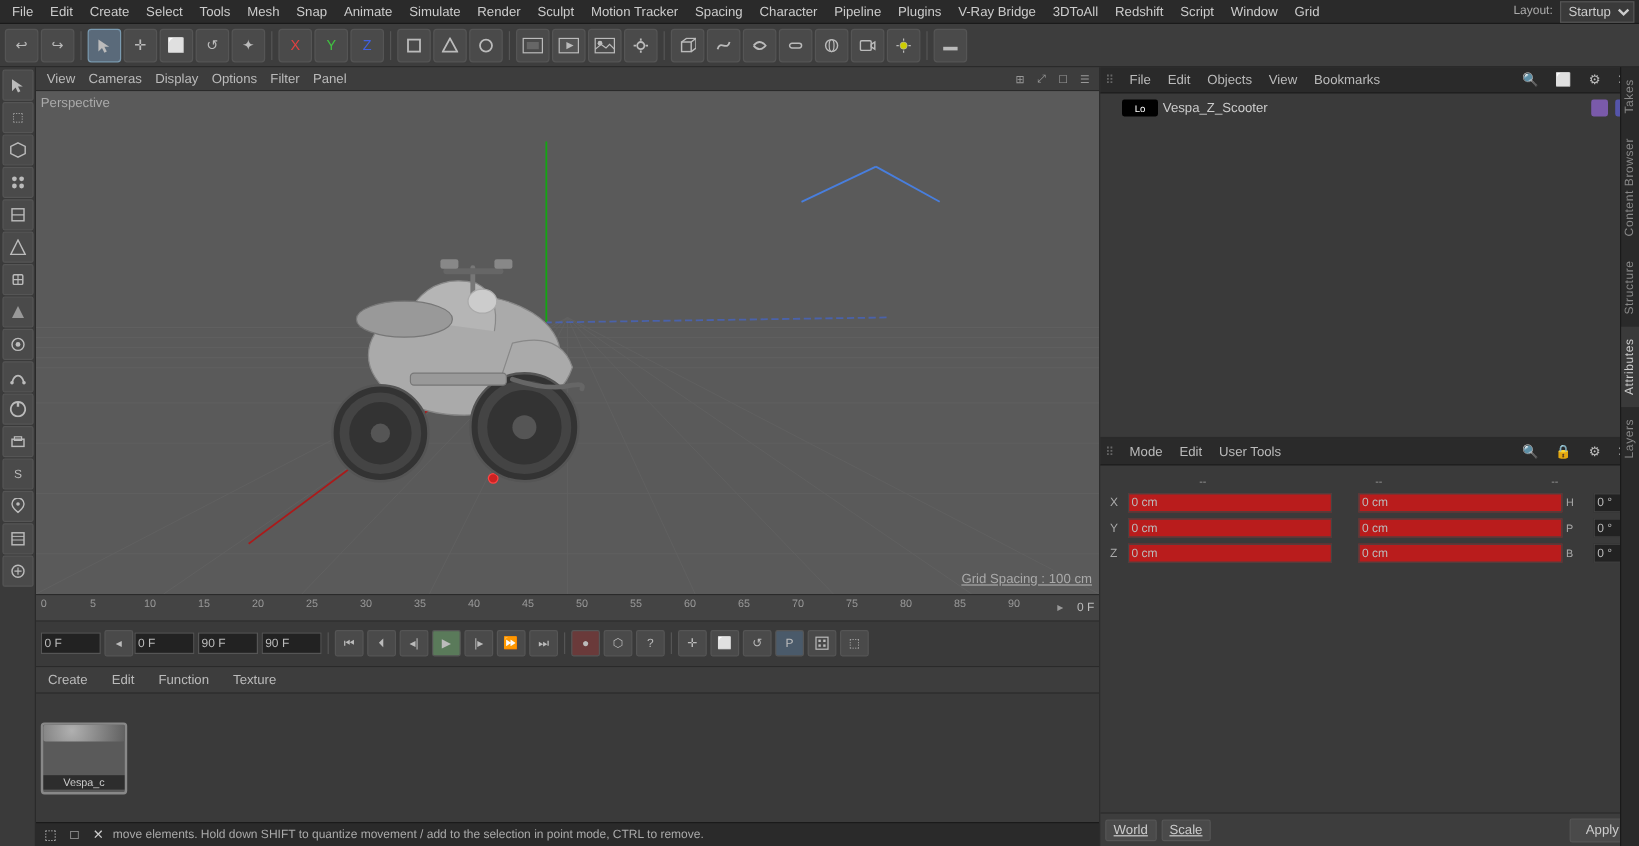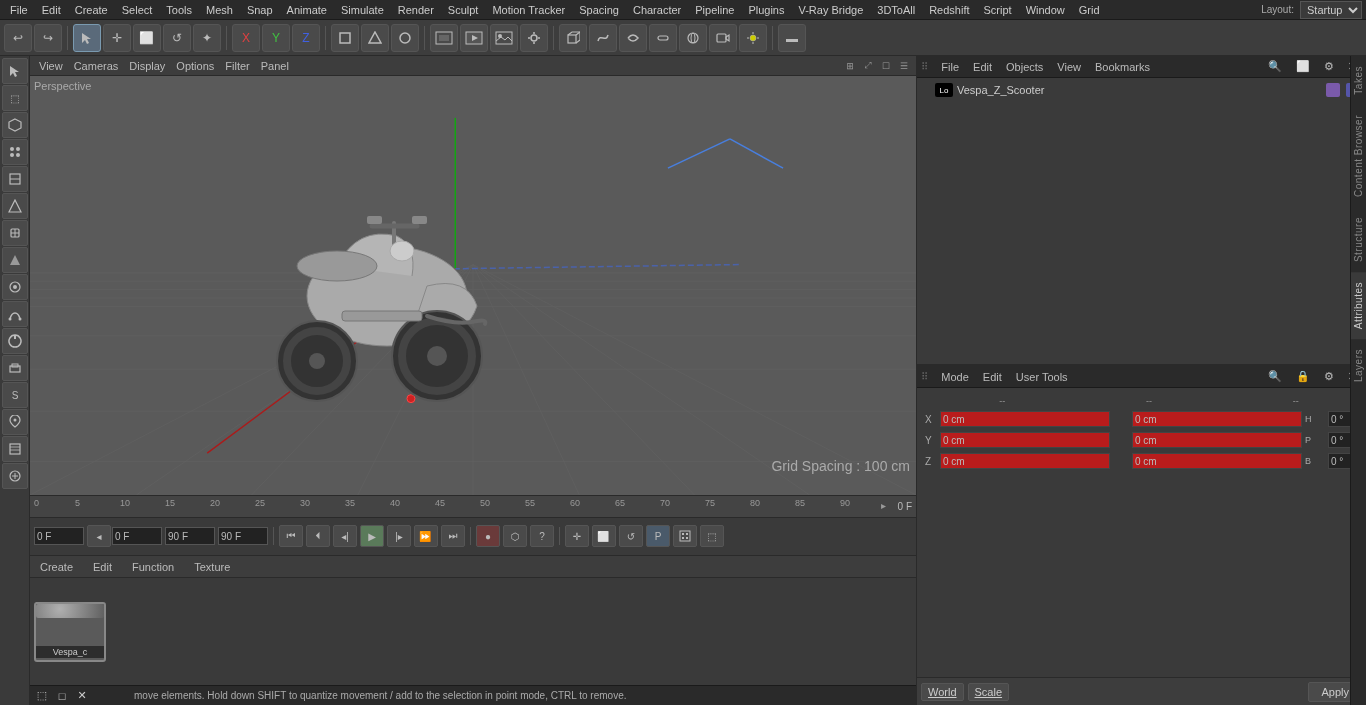--- a/index.html
+++ b/index.html
@@ -57,22 +57,22 @@
     .vp-icon { width: 16px; height: 16px; display: flex; align-items: center; justify-content: center; cursor: pointer; color: #999; font-size: 9px; }
 
     #viewport {
       flex: 1; background: #5a5a5a; position: relative; overflow: hidden;
     }
     .viewport-label {
       position: absolute; top: 4px; left: 4px;
       color: #aaa; font-size: 11px; pointer-events: none;
     }
     .grid-spacing-label {
-      position: absolute; bottom: 21px; right: 6px;
-      color: #aaa; font-size: 14px; pointer-events: none;
+      position: absolute; bottom: 6px; right: 6px;
+      color: #aaa; font-size: 11px; pointer-events: none; text-decoration: underline;
     }
 
     
     #scooter-img {
       position: absolute; top: 50%; left: 45%; transform: translate(-60%, -50%);
       width: 320px; height: 320px; pointer-events: none;
     }
 
     
     #timeline-area {
@@ -115,21 +115,21 @@
     }
     .mat-swatch-inner { width: 100%; height: 80%; border-radius: 2px; }
     .mat-swatch-label { font-size: 9px; color: #ccc; text-align: center; width: 100%; padding: 1px 0; background: rgba(0,0,0,0.5); }
 
     
     #statusbar {
       height: 20px; background: #2a2a2a; border-top: 1px solid #1a1a1a;
       display: flex; align-items: center; padding: 0 4px; gap: 4px;
     }
     .status-icon { width: 16px; height: 16px; display: flex; align-items: center; justify-content: center; }
-    .status-text { font-size: 10px; color: #aaa; margin-left: 40px; }
+    .status-text { font-size: 10px; color: #aaa; }
 
     
     #right-panel {
       width: 450px; background: #3a3a3a; border-left: 1px solid #2a2a2a;
       display: flex; flex-direction: column;
     }
 
     
     #obj-manager { flex: 1; display: flex; flex-direction: column; }
     #obj-toolbar {
@@ -646,21 +646,21 @@
         <span class="obj-menu">Bookmarks</span>
         <span style="flex:1"></span>
         <span class="obj-menu">🔍</span>
         <span class="obj-menu">⬜</span>
         <span class="obj-menu">⚙</span>
         <span class="obj-menu">✕</span>
       </div>
       <div id="obj-content">
         <div class="obj-item">
           <span style="width:8px;color:#666;font-size:9px"></span>
-          <span class="obj-icon" style="background:#000000;border-radius:2px;color:#fff;font-size:8px;width:18px;height:14px;display:flex;align-items:center;justify-content:center">Lo</span>
+          <span class="obj-icon" style="background:#000000;border-radius:2px;color:#fff;font-size:8px;width:30px;height:14px;display:flex;align-items:center;justify-content:center">Lo</span>
           <span class="obj-name">Vespa_Z_Scooter</span>
           <span style="flex:1"></span>
           <div class="obj-tag"></div>
           <div style="width:14px;height:14px;background:#5555aa;border-radius:2px;margin-left:2px"></div>
         </div>
       </div>
     </div>
 
     <div id="attr-panel">
       <div id="attr-toolbar">

